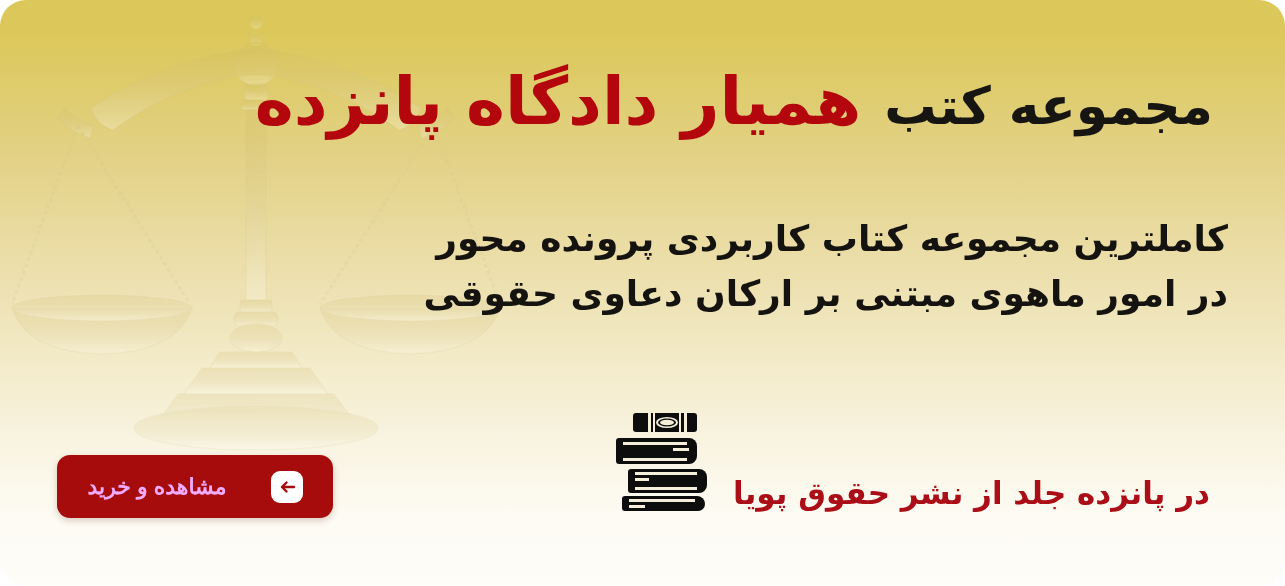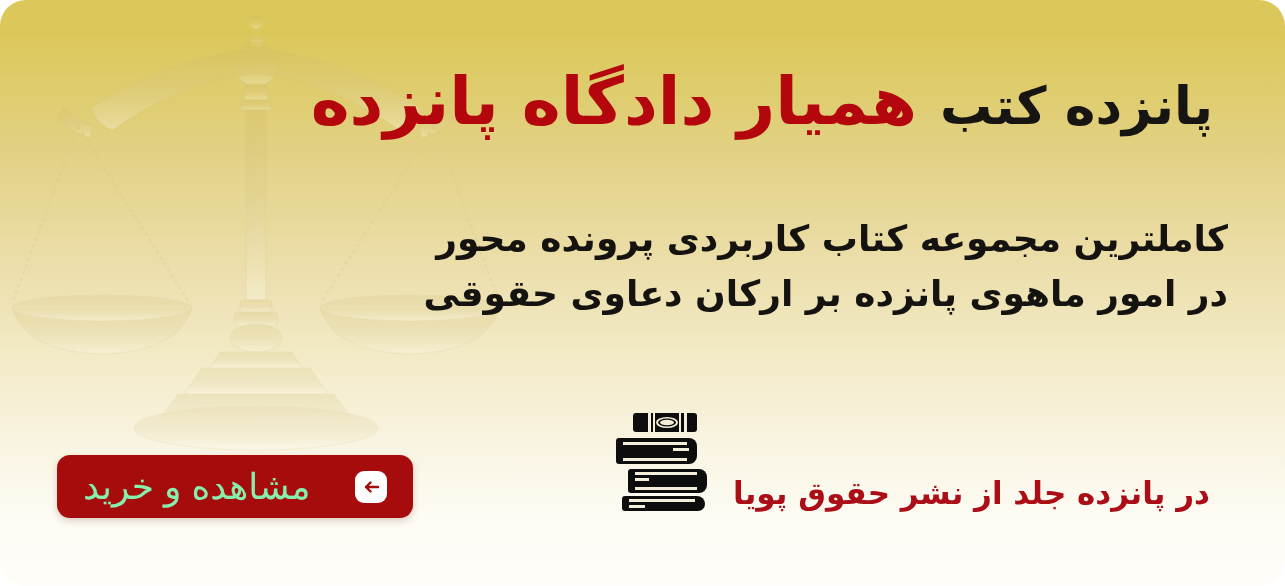--- a/index.html
+++ b/index.html
@@ -107,23 +107,23 @@
     display:flex;
     flex-direction:row-reverse;
     align-items:center;
     justify-content:center;
     gap:44px;
     padding:0 26px;
     cursor:pointer;
     box-shadow:0 3px 7px rgba(90,20,10,.20);
   }
   .cta-label{
-    color:#86efac;
-    font-size:36px;
-    font-weight:normal;
+    color:#f0abfc;
+    font-size:22px;
+    font-weight:bold;
     letter-spacing:-.5px;
     direction:rtl;
     white-space:nowrap;
   }
   .cta-arrow{
     width:32px;height:32px;
     background:#ffffff;
     border-radius:9px;
     display:flex;align-items:center;justify-content:center;
     flex:none;
@@ -178,27 +178,27 @@
       <g stroke="#d6c892" stroke-opacity=".8" stroke-width="3" stroke-dasharray="4 3" fill="none">
         <path d="M80 118 L14 296"></path>
         <path d="M80 118 L192 296"></path>
         <path d="M436 118 L322 296"></path>
         <path d="M436 118 L502 296"></path>
       </g>
     </svg>
   </div>
 
   <div class="headline">
-    <span class="lead">پانزده کتب</span>
+    <span class="lead">مجموعه کتب</span>
     <span class="accent">همیار دادگاه پانزده</span>
   </div>
 
   <div class="subtitle">
     <span class="line">کاملترین مجموعه کتاب کاربردی پرونده محور</span>
-    <span class="line">در امور ماهوی پانزده بر ارکان دعاوی حقوقی</span>
+    <span class="line">در امور ماهوی مبتنی بر ارکان دعاوی حقوقی</span>
   </div>
 
   <div class="publisher">
     <span class="publisher-text">در پانزده جلد از نشر حقوق پویا</span>
     <span>
       <svg class="books-icon" viewBox="0 0 96 102" xmlns="http://www.w3.org/2000/svg">
         <g fill="#0d0d0d">
 
           <rect x="18" y="4" width="64" height="19" rx="3"></rect>
           <rect x="33" y="4" width="3" height="19" fill="#f4eeda"></rect>

